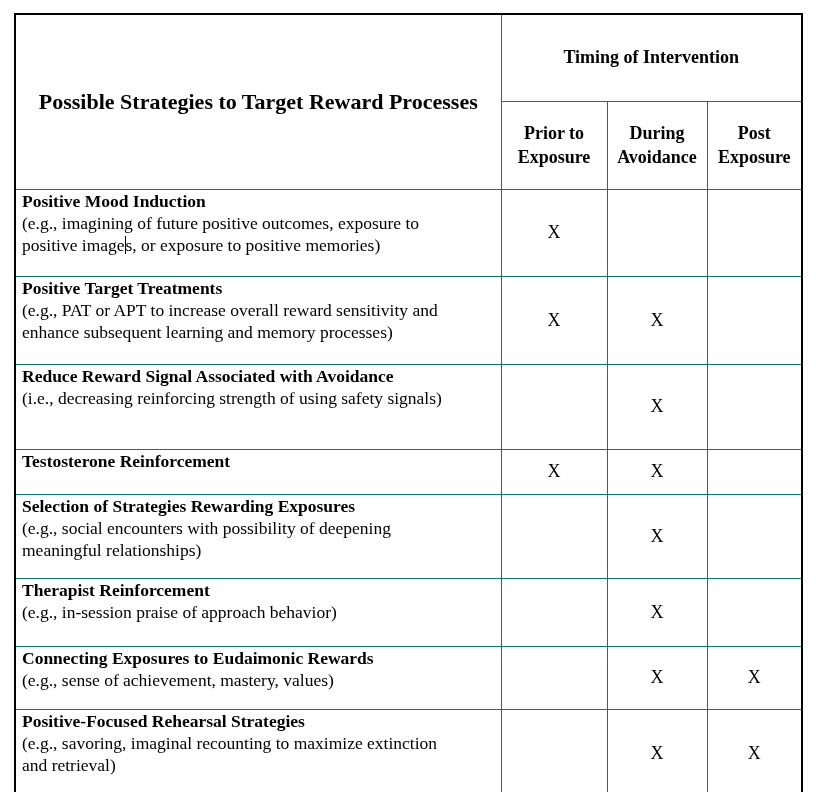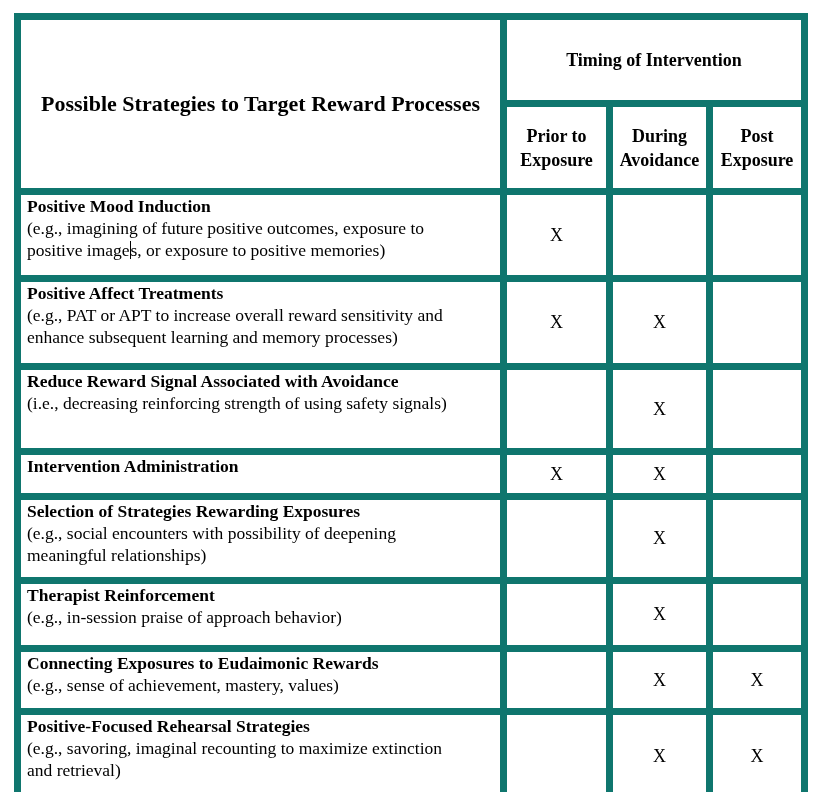--- a/index.html
+++ b/index.html
@@ -5,21 +5,21 @@
   html,body{margin:0;padding:0;background:#ffffff;}
   .page{
     position:relative;width:818px;height:792px;background:#ffffff;
     font-family:"Liberation Serif",serif;color:#000000;overflow:hidden;
   }
   table.tbl{
     position:absolute;left:14px;top:13px;width:787px;
     border-collapse:collapse;table-layout:fixed;
     border:2px solid #000000;
   }
-  .tbl td{border:7px solid #0f766e;background:#ffffff;}
+  .tbl td{border:1px solid #0f766e;background:#ffffff;}
   tr.hdr1{height:55px;}
   tr.hdr2{height:63px;}
   tbody tr:nth-child(1){height:87px;}
   tbody tr:nth-child(2){height:88px;}
   tbody tr:nth-child(3){height:85px;margin-left:44px;}
   tbody tr:nth-child(4){height:45px;}
   tbody tr:nth-child(5){height:84px;}
   tbody tr:nth-child(6){height:68px;}
   tbody tr:nth-child(7){height:63px;}
   tbody tr:nth-child(8){height:89px;}
@@ -83,39 +83,39 @@
       <td class="strategy-cell">
         <span class="strategy-title">Positive Mood Induction</span><br>
         <span class="strategy-desc">(e.g., imagining of future positive outcomes, exposure to positive image<span class="caret"></span>s, or exposure to positive memories)</span>
       </td>
       <td class="mark-cell">X</td>
       <td class="mark-cell"></td>
       <td class="mark-cell"></td>
     </tr>
         <tr>
       <td class="strategy-cell">
-        <span class="strategy-title">Positive Affect Treatments</span><br>
+        <span class="strategy-title">Positive Target Treatments</span><br>
         <span class="strategy-desc">(e.g., PAT or APT to increase overall reward sensitivity and enhance subsequent learning and memory processes)</span>
       </td>
       <td class="mark-cell">X</td>
       <td class="mark-cell">X</td>
       <td class="mark-cell"></td>
     </tr>
         <tr>
       <td class="strategy-cell">
         <span class="strategy-title">Reduce Reward Signal Associated with Avoidance</span><br>
         <span class="strategy-desc">(i.e., decreasing reinforcing strength of using safety signals)</span>
       </td>
       <td class="mark-cell"></td>
       <td class="mark-cell">X</td>
       <td class="mark-cell"></td>
     </tr>
         <tr>
       <td class="strategy-cell">
-        <span class="strategy-title">Intervention Administration</span>
+        <span class="strategy-title">Testosterone Reinforcement</span>
         
       </td>
       <td class="mark-cell">X</td>
       <td class="mark-cell">X</td>
       <td class="mark-cell"></td>
     </tr>
         <tr>
       <td class="strategy-cell">
         <span class="strategy-title">Selection of Strategies Rewarding Exposures</span><br>
         <span class="strategy-desc">(e.g., social encounters with possibility of deepening meaningful relationships)</span>

